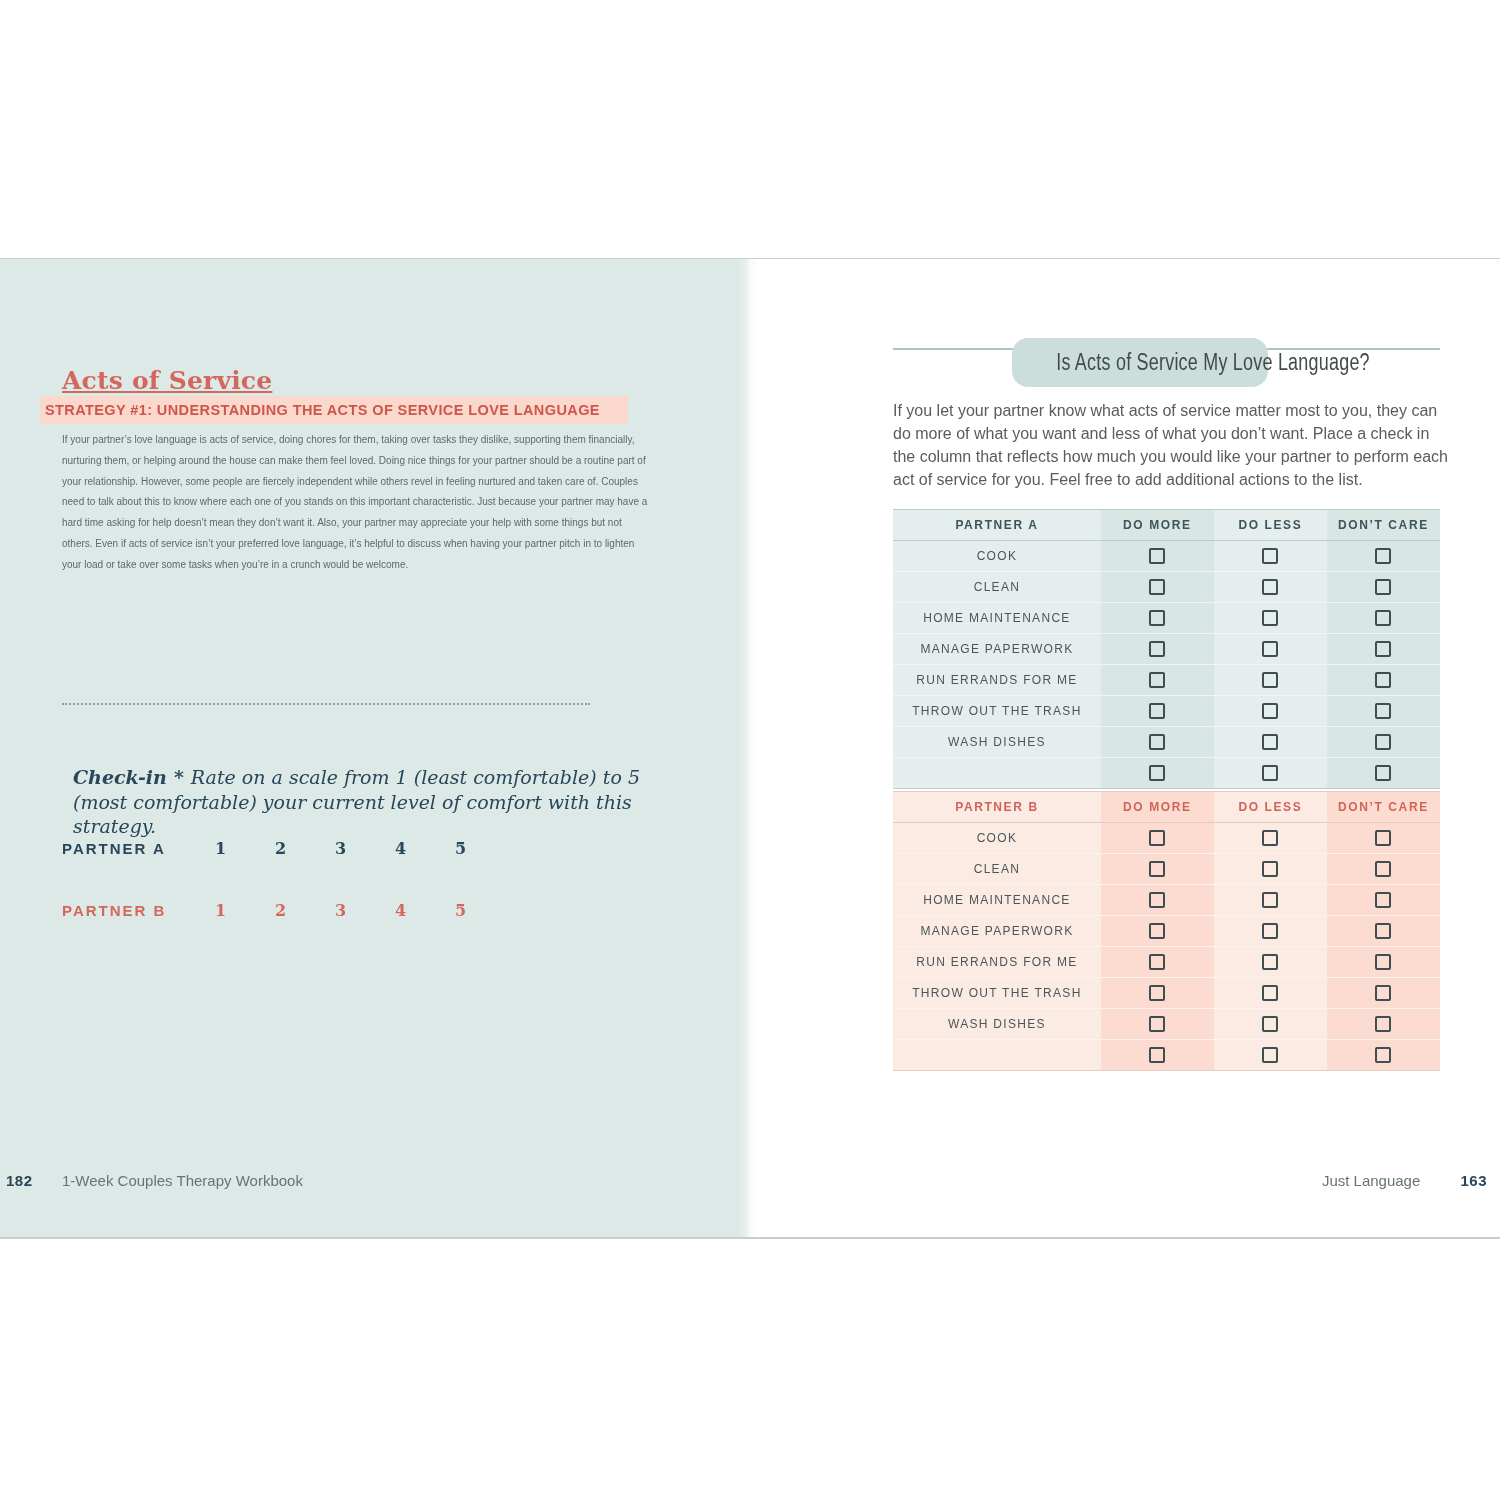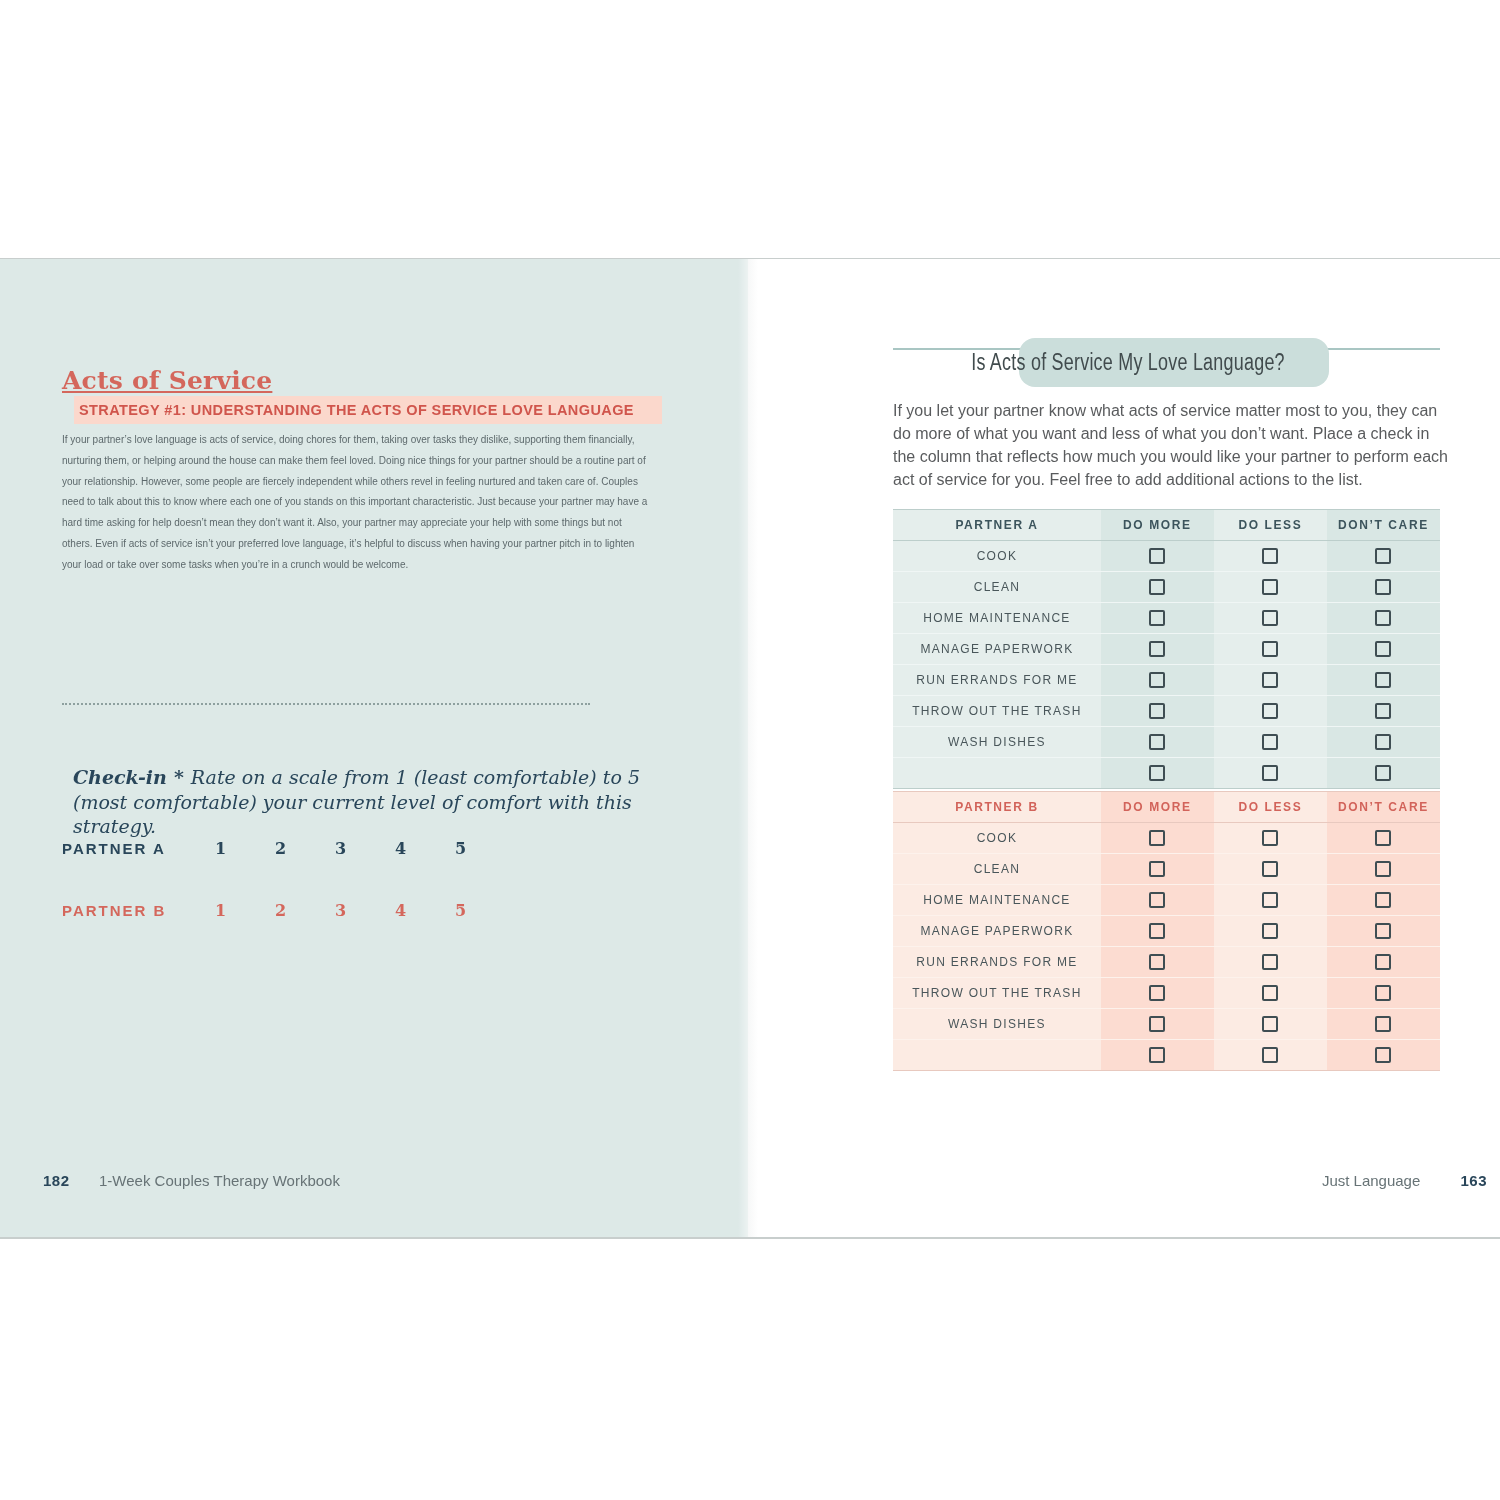--- a/index.html
+++ b/index.html
@@ -15,50 +15,50 @@
   .page-left::after{content:"";position:absolute;right:0;top:0;bottom:0;width:10px;
     background:linear-gradient(to right, rgba(255,255,255,0), rgba(255,255,255,.45));}
   .page-right{left:748px;width:752px;background:#ffffff;}
   .page-right::before{content:"";position:absolute;left:0;top:0;bottom:0;width:10px;
     background:linear-gradient(to right, rgba(90,110,110,.05), rgba(0,0,0,0));}
 
   
   .lp-title{position:absolute;left:62px;top:90px;
     font-family:"DejaVu Serif", serif;font-weight:700;font-size:25px;
     color:var(--coral-soft);letter-spacing:.2px;text-decoration:underline;}
-  .strategy{position:absolute;left:74px;top:137px;width:588px;height:28px;line-height:28px;
+  .strategy{position:absolute;left:40px;top:137px;width:588px;height:28px;line-height:28px;
     background:var(--highlight-pink);color:var(--coral);
     font-size:14.5px;font-weight:700;letter-spacing:.4px;padding-left:5px;box-sizing:border-box;
     white-space:nowrap;}
   .lp-body{position:absolute;left:62px;top:171px;width:592px;margin:0;
     font-size:10px;line-height:20.8px;color:var(--body-text);}
   .dotted{position:absolute;left:62px;top:444px;width:528px;height:0;
     border-top:2px dotted #8da09f;}
   .checkin{position:absolute;left:62px;top:495px;width:608px;margin:11px;
     font-family:"DejaVu Serif", serif;font-style:italic;font-size:19px;line-height:24.5px;
     color:var(--navy);}
   .ck-label{font-weight:700;}
   .ck-star{font-style:normal;padding:0 7px;font-weight:700;}
   .rating-rows{position:absolute;left:62px;top:580px;width:560px;}
   .rating-row{display:flex;align-items:baseline;height:22px;margin-bottom:40px;}
   .rating-label{width:153px;font-size:15px;font-weight:700;letter-spacing:2px;}
   .rating-num{width:60px;font-family:"DejaVu Serif", serif;font-weight:700;font-size:16px;cursor:pointer;}
   .rating-row.partner-a .rating-label,.rating-row.partner-a .rating-num{color:var(--navy);}
   .rating-row.partner-b .rating-label,.rating-row.partner-b .rating-num{color:var(--coral-soft);}
-  .footer{position:absolute;top:913px;font-size:15px;color:var(--footer-text);margin-left:37px;}
+  .footer{position:absolute;top:913px;font-size:15px;color:var(--footer-text);}
   .footer-left{left:6px;display:flex;}
   .footer-left .pageno{width:56px;font-weight:700;color:var(--navy);letter-spacing:.5px;}
   .footer-right{right:13px;text-align:right;}
   .footer-right .pageno{font-weight:700;color:var(--navy);margin-left:36px;letter-spacing:.5px;}
 
   
   .band-line{position:absolute;left:145px;top:89px;width:547px;height:2px;background:var(--band-line);}
-  .title-box{position:absolute;left:271px;top:79px;width:310px;height:49px;
+  .title-box{position:absolute;left:264px;top:79px;width:256px;height:49px;
     background:var(--title-box-bg);border-radius:16px;
-    display:flex;align-items:center;justify-content:flex-end;}
+    display:flex;align-items:center;justify-content:flex-start;}
   .title-box .condensed{display:inline-block;transform:scaleX(.78);transform-origin:center;
     white-space:nowrap;font-size:23px;color:var(--section-title-text);letter-spacing:.3px;}
   .intro{position:absolute;left:145px;top:140px;width:556px;margin:0;
     font-size:16px;line-height:23px;color:var(--right-body-text);}
   .tbl{position:absolute;left:145px;width:547px;}
   .tbl-a{top:250px;border-top:1px solid var(--table-a-border);}
   .tbl-b{top:532px;border-top:1px solid var(--table-b-border);}
   .trow{display:flex;height:30px;}
   .tbl-a .trow{border-bottom:1px solid var(--table-a-row-line);}
   .tbl-a .trow.header, .tbl-a .trow:last-child{border-bottom:1px solid var(--table-a-border);}

